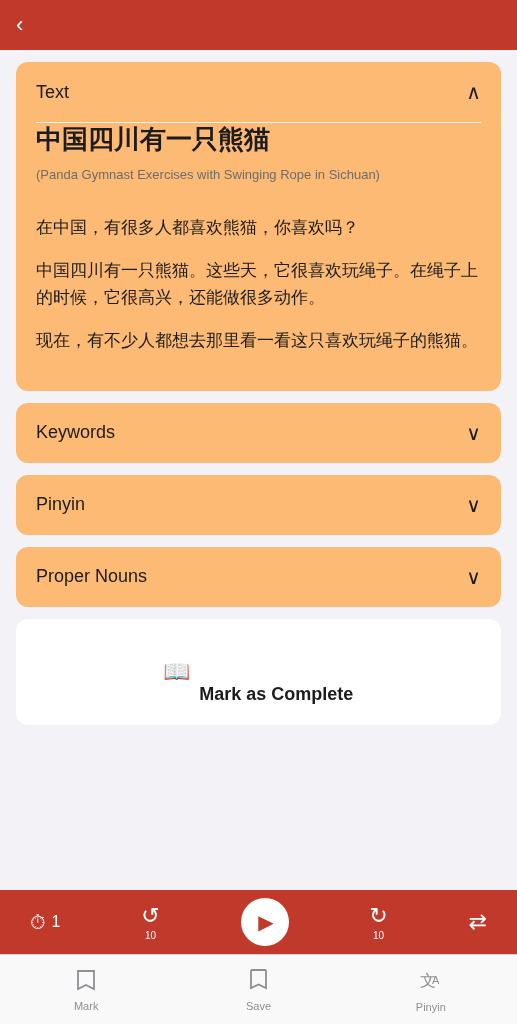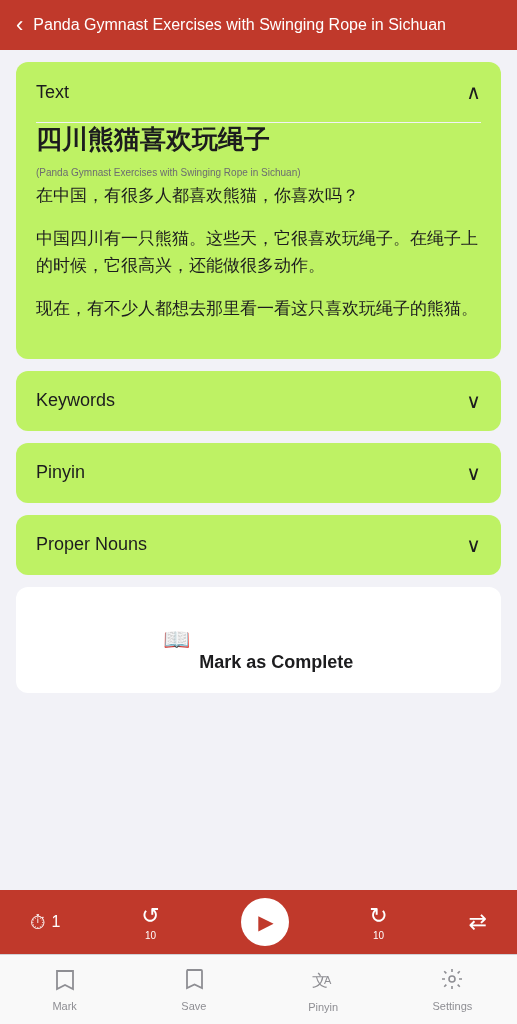--- a/index.html
+++ b/index.html
@@ -36,21 +36,21 @@
     }
 
     
     .content {
       padding: 12px 16px;
       padding-bottom: 160px;
     }
 
     
     .section-card {
-      background: #bef264;
+      background: #fdba74;
       border-radius: 12px;
       margin-bottom: 12px;
       overflow: hidden;
     }
 
     
     .section-header {
       display: flex;
       align-items: center;
       justify-content: space-between;
@@ -72,23 +72,23 @@
       padding: 0 20px 20px 20px;
     }
     .text-chinese-title {
       font-size: 26px;
       font-weight: 700;
       color: #1c1c1e;
       margin-bottom: 10px;
       line-height: 1.3;
     }
     .text-english-subtitle {
-      font-size: 10px;
+      font-size: 13px;
       color: #6c6c70;
-      margin-bottom: 4px;
+      margin-bottom: 32px;
     }
     .text-paragraph {
       font-size: 17px;
       color: #1c1c1e;
       line-height: 1.6;
       margin-bottom: 16px;
     }
 
     
     .mark-complete-card {
@@ -228,33 +228,32 @@
       height: 1px;
       background: #f2f2f7;
       margin: 0 20px;
     }
   </style>
 </head>
 <body>
 
 <div class="header">
   <span class="header-back">‹</span>
-  <span class="header-title">Panda Gymnast Exercises with Swinging Rope in Sichuan</span>
 </div>
 
 <div class="content">
 
   <div class="section-card">
     <div class="section-header">
       <span class="section-header-label">Text</span>
       <span class="chevron-icon">∧</span>
     </div>
     <div class="divider"></div>
     <div class="text-section-body">
-      <p class="text-chinese-title">四川熊猫喜欢玩绳子</p>
+      <p class="text-chinese-title">中国四川有一只熊猫</p>
       <p class="text-english-subtitle">(Panda Gymnast Exercises with Swinging Rope in Sichuan)</p>
       <p class="text-paragraph">在中国，有很多人都喜欢熊猫，你喜欢吗？</p>
       <p class="text-paragraph">中国四川有一只熊猫。这些天，它很喜欢玩绳子。在绳子上的时候，它很高兴，还能做很多动作。</p>
       <p class="text-paragraph">现在，有不少人都想去那里看一看这只喜欢玩绳子的熊猫。</p>
     </div>
   </div>
 
   <div class="section-card">
     <div class="section-header">
       <span class="section-header-label">Keywords</span>
@@ -323,22 +322,13 @@
   </div>
   <div class="tab-item">
     <span class="tab-icon">
       <svg width="26" height="26" viewBox="0 0 26 26" fill="none">
         <text x="2" y="20" font-size="16" fill="#8e8e93" font-family="sans-serif">文</text>
         <text x="14" y="18" font-size="11" fill="#8e8e93" font-family="sans-serif">A</text>
       </svg>
     </span>
     <span class="tab-label">Pinyin</span>
   </div>
-  <div class="tab-item">
-    <span class="tab-icon">
-      <svg width="24" height="24" viewBox="0 0 24 24" fill="none" stroke="#8e8e93" stroke-width="1.6">
-        <circle cx="12" cy="12" r="3"></circle>
-        <path d="M12 2v3M12 19v3M4.22 4.22l2.12 2.12M17.66 17.66l2.12 2.12M2 12h3M19 12h3M4.22 19.78l2.12-2.12M17.66 6.34l2.12-2.12"></path>
-      </svg>
-    </span>
-    <span class="tab-label">Settings</span>
-  </div>
 </div>
 
 </body></html>

